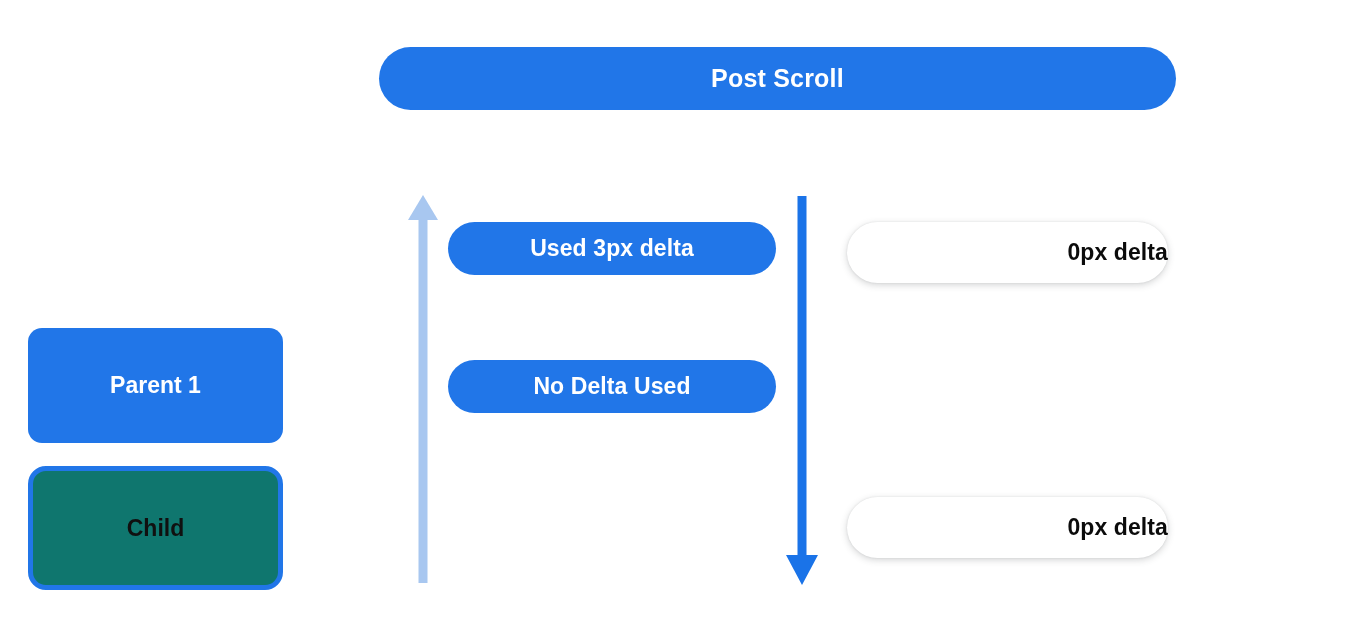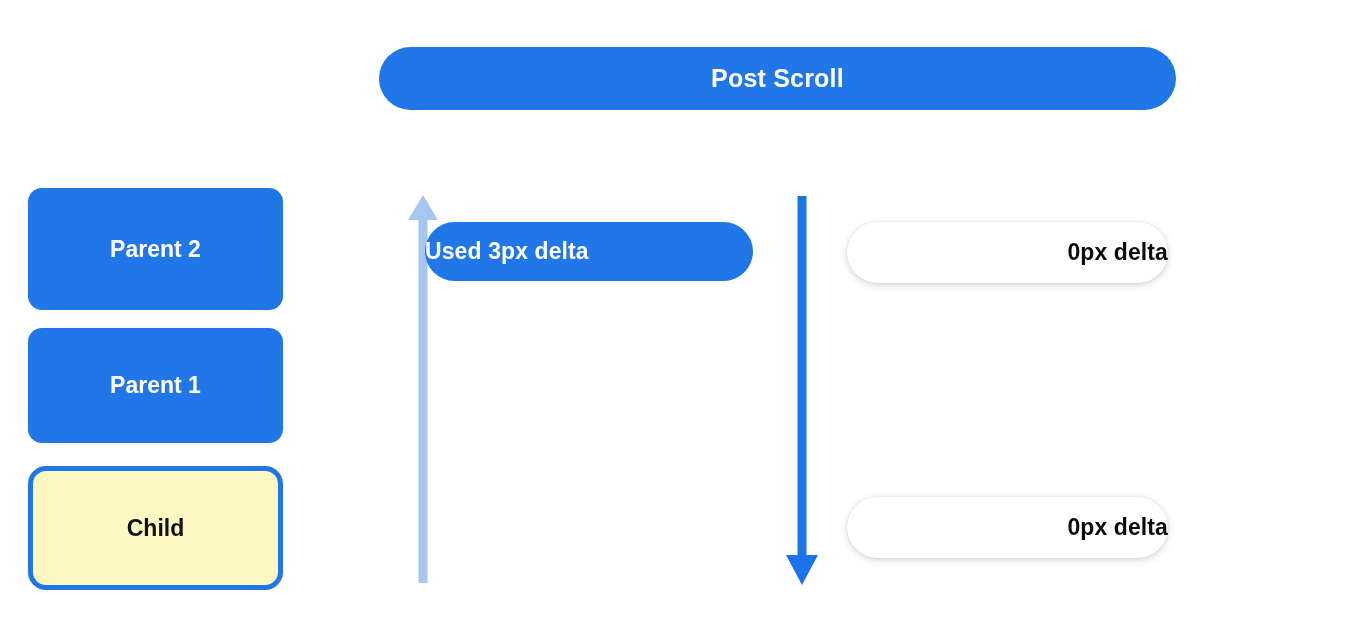--- a/index.html
+++ b/index.html
@@ -52,21 +52,21 @@
   .node-box.filled {
     background: var(--brand, #2176e8);
     border-radius: 14px;
   }
   .node-box.filled .label {
     color: #ffffff;
     font-size: 23px;
     font-weight: bold;
   }
   .node-box.outlined {
-    background: #fef9c3;
+    background: #0f766e;
     border: 5px solid var(--brand, #2176e8);
     border-radius: 18px;
   }
   .node-box.outlined .label {
     color: #101010;
     font-size: 23px;
     font-weight: bold;
   }
   #node-parent-2 { top: 188px; height: 122px; }
   #node-parent-1 { top: 328px; height: 115px; }
@@ -79,28 +79,28 @@
     height: 400px;
     width: 44px;
     overflow: visible;
   }
   #arrow-up-wrap   { left: 401px; }
   #arrow-down-wrap { left: 780px; }
 
   
   .mid-pill {
     position: absolute;
-    left: 425px;
+    left: 448px;
     width: 328px;
-    height: 59px;
+    height: 53px;
     background: var(--brand, #2176e8);
     border-radius: 31px;
     display: flex;
     align-items: center;
-    justify-content: flex-start;
+    justify-content: center;
   }
   .mid-pill .label {
     color: #ffffff;
     font-size: 23px;
     font-weight: bold;
     letter-spacing: 0.1px;
   }
   #mid-pill-0 { top: 222px; }
   #mid-pill-1 { top: 360px; }
 
@@ -128,23 +128,20 @@
 </style>
 </head>
 <body>
 
 <div id="canvas" style="--brand: #2176e8;">
 
   <div class="header-pill">
     <span class="label">Post Scroll</span>
   </div>
 
-  <div class="node-box filled" id="node-parent-2">
-    <span class="label">Parent 2</span>
-  </div>
 
   <div class="node-box filled" id="node-parent-1">
     <span class="label">Parent 1</span>
   </div>
 
   <div class="node-box outlined" id="node-child">
     <span class="label">Child</span>
   </div>
 
   <div class="arrow-svg" id="arrow-up-wrap">
@@ -158,20 +155,23 @@
     <svg width="44" height="400" viewBox="0 0 44 400">
       <line x1="22" y1="6" x2="22" y2="372" stroke="#1a73e8" stroke-width="9" stroke-linecap="butt"></line>
       <polygon points="22,395 38,365 6,365" fill="#1a73e8"></polygon>
     </svg>
   </div>
 
   <div class="mid-pill" id="mid-pill-0">
     <span class="label">Used 3px delta</span>
   </div>
 
+  <div class="mid-pill" id="mid-pill-1">
+    <span class="label">No Delta Used</span>
+  </div>
 
   <div class="right-pill" id="right-pill-0">
     <span class="label">0px delta</span>
   </div>
 
   <div class="right-pill" id="right-pill-1">
     <span class="label">0px delta</span>
   </div>
 
 </div>

